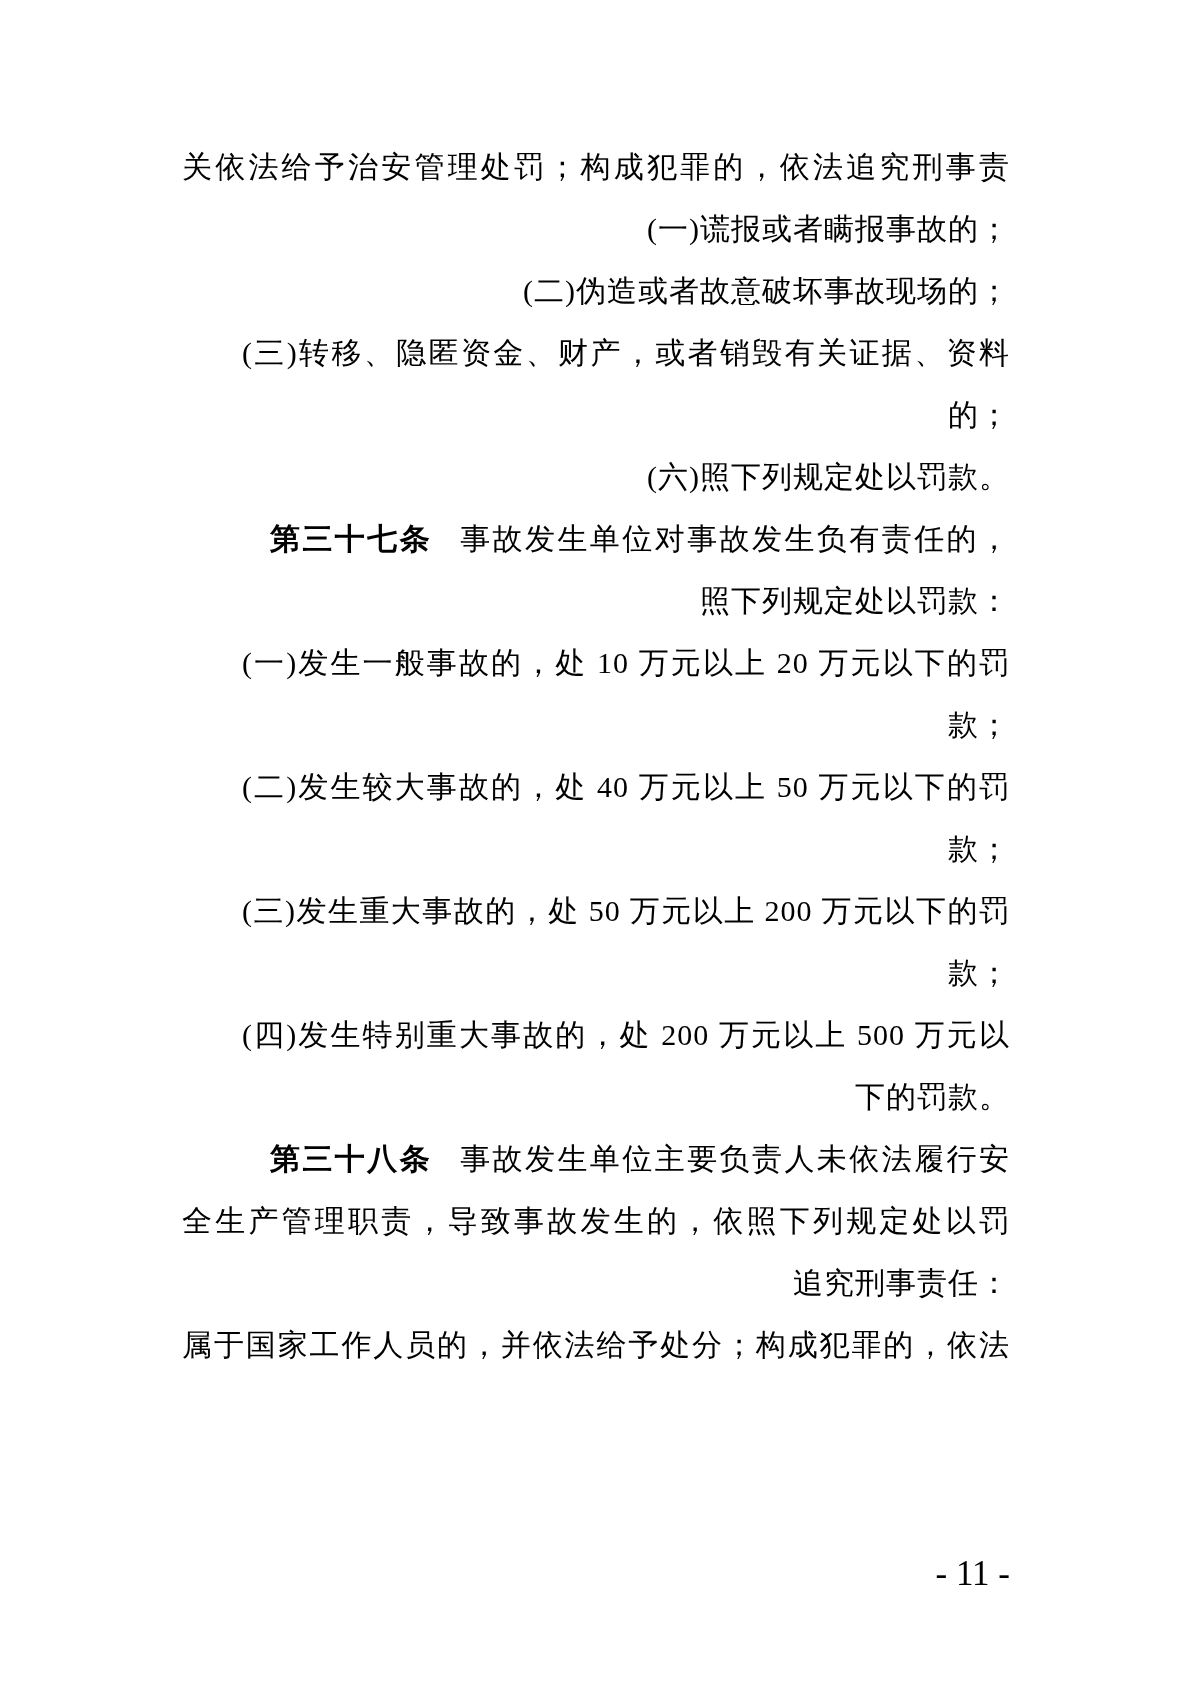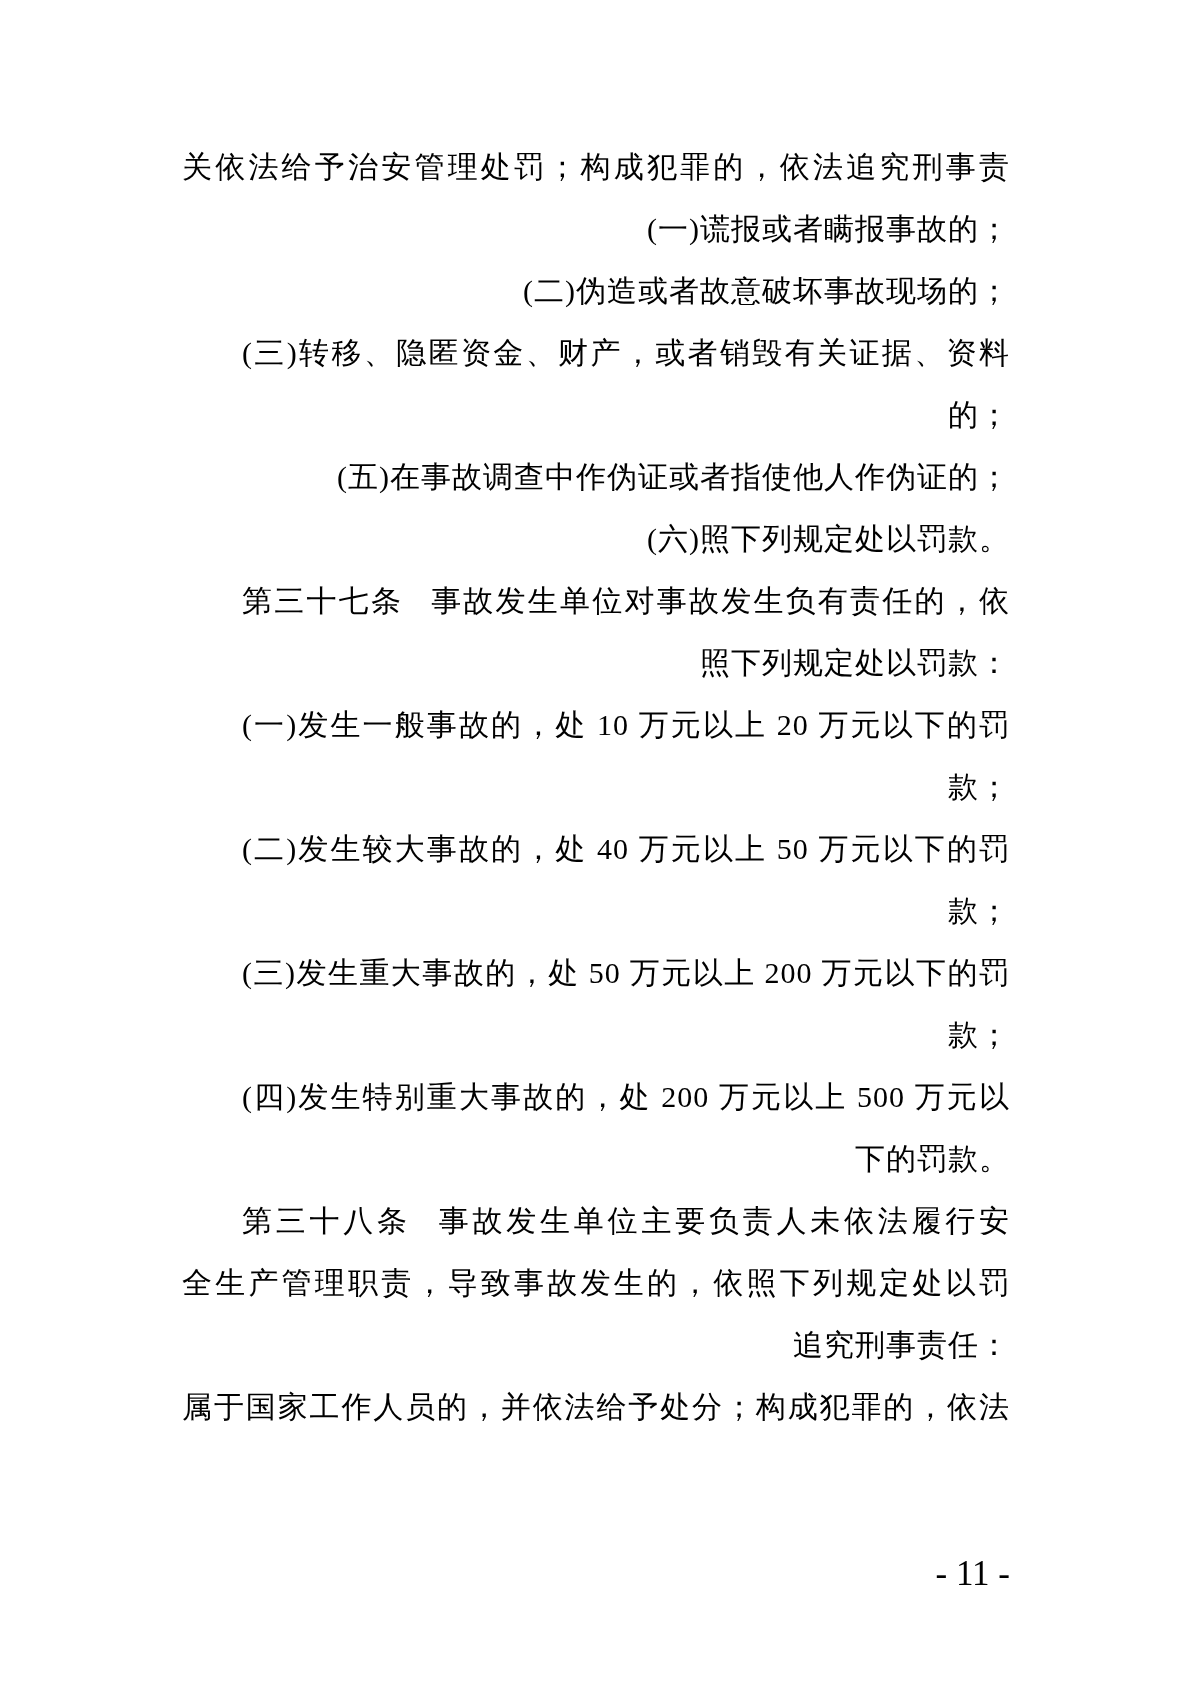--- a/index.html
+++ b/index.html
@@ -41,22 +41,23 @@
   }
   .line.justify {
     white-space: normal;
     text-align: justify;
     text-align-last: justify;
     text-justify: inter-character;
     text-justify: distribute;
     overflow: hidden;
   }
   .lead {
-    font-weight: normal;
+    font-weight: bold;
     margin-right: 28px;
+    margin-left: 28px;
   }
   .lead:empty {
     display: none;
   }
   .footer {
     position: absolute;
     left: 182px;
     top: 1560px;
     width: 828px;
     text-align: right;
@@ -74,21 +75,20 @@
 
   <p class="line indent"><span class="txt">(一)谎报或者瞒报事故的；</span></p>
 
   <p class="line indent"><span class="txt">(二)伪造或者故意破坏事故现场的；</span></p>
 
   <p class="line indent justify"><span class="txt">(三)转移、隐匿资金、财产，或者销毁有关证据、资料</span></p>
 
   <p class="line"><span class="txt">的；</span></p>
 
 
-  <p class="line indent"><span class="txt">(五)在事故调查中作伪证或者指使他人作伪证的；</span></p>
 
   <p class="line indent"><span class="txt">(六)照下列规定处以罚款。</span></p>
 
   <p class="line indent justify"><span class="lead">第三十七条</span><span class="txt">事故发生单位对事故发生负有责任的，依</span></p>
 
   <p class="line"><span class="txt">照下列规定处以罚款：</span></p>
 
   <p class="line indent justify"><span class="txt">(一)发生一般事故的，处 10 万元以上 20 万元以下的罚</span></p>
 
   <p class="line"><span class="txt">款；</span></p>

